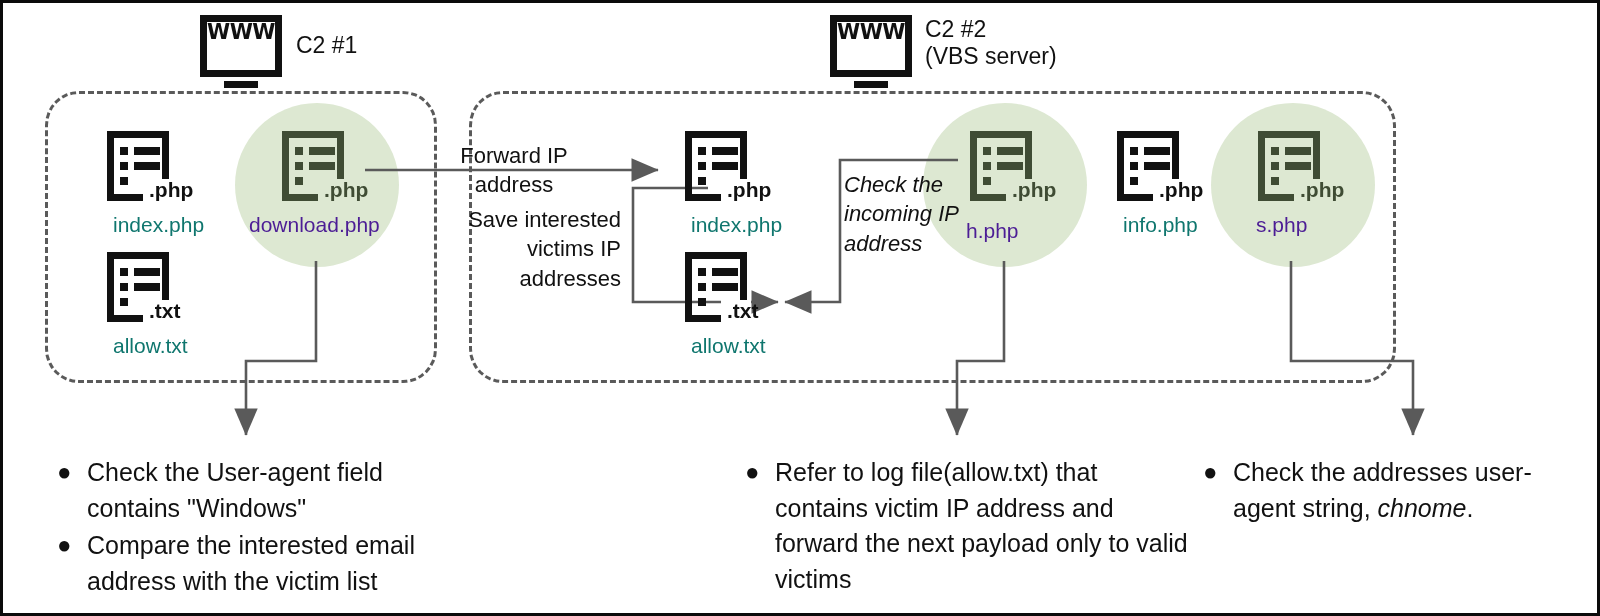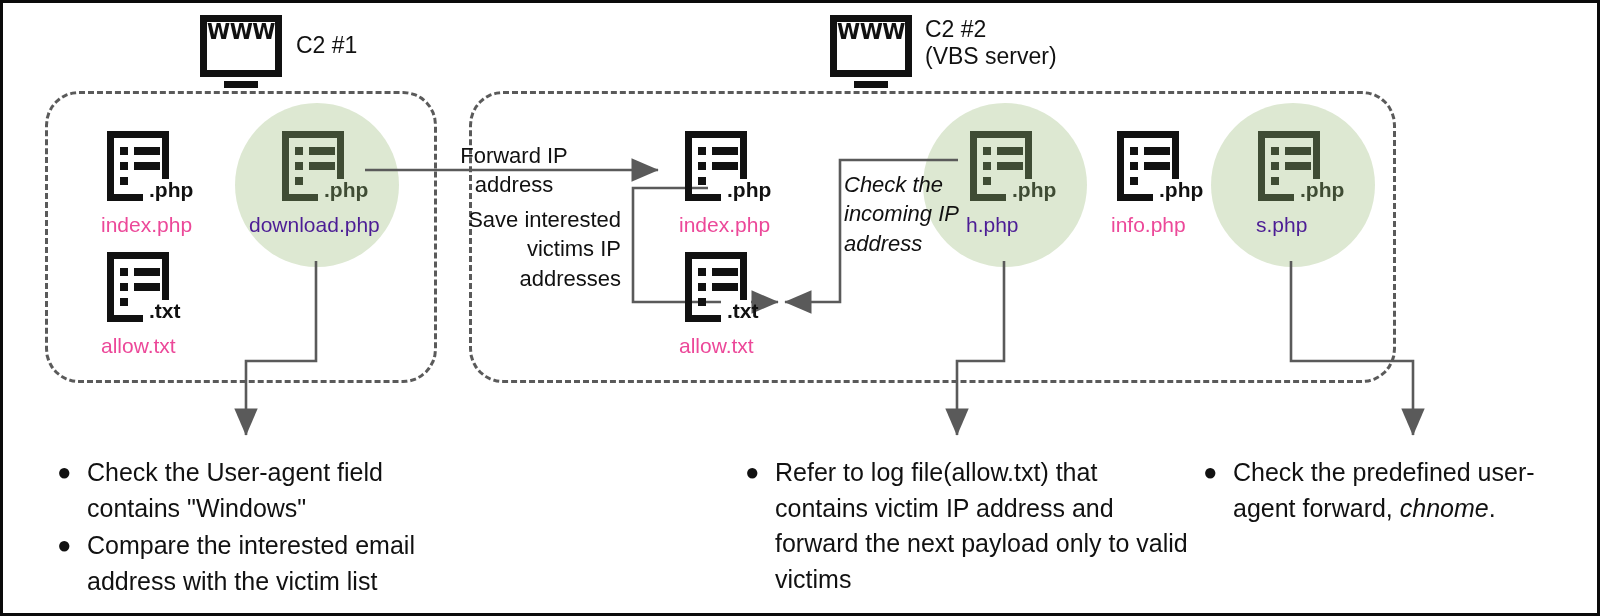--- a/index.html
+++ b/index.html
@@ -105,23 +105,23 @@
     left: 48px; top: 48px;
     font-size: 21px;
     font-weight: 700;
     color: #111111;
     line-height: 1;
     white-space: nowrap;
   }
   .file-node.green .file-ext { color: #3f4c34; }
   .file-name {
     position: absolute;
-    left: 0; top: 83px;
+    left: 12px; top: 83px;
     font-size: 21px;
-    color: #ec4899;
+    color: #0f766e;
     line-height: 1;
     white-space: nowrap;
   }
   .file-node.green .file-name { color: #4c1d95; }
   
   #wires {
     position: absolute; left: 0; top: 0;
     width: 1594px; height: 610px;
     pointer-events: none;
   }
@@ -285,21 +285,21 @@
     <div class="file-icon green on-green">
       <div class="frame"></div>
       <div class="sq s1"></div>
       <div class="sq s2"></div>
       <div class="sq s3"></div>
       <div class="bar b1"></div>
       <div class="bar b2"></div>
       <div class="notch"></div>
     </div>
     <div class="file-ext">.php</div>
-    <div class="file-name" style="left:2px;">h.php</div>
+    <div class="file-name" style="left:2px;margin-top:6px;">h.php</div>
   </div>
 
   <div class="file-node" style="left:1108px; top:128px;">
     <div class="file-icon">
       <div class="frame"></div>
       <div class="sq s1"></div>
       <div class="sq s2"></div>
       <div class="sq s3"></div>
       <div class="bar b1"></div>
       <div class="bar b2"></div>
@@ -348,18 +348,18 @@
     <div class="note-item">
       <span class="note-bullet">●</span>
       <span class="note-text">Refer to log file(allow.txt) that contains victim IP address and forward the next payload only to valid victims</span>
     </div>
   </div>
 
   <div class="notes" style="left:1196px; top:452px; width:370px;">
     <div class="note-item">
       <span class="note-bullet">●</span>
       <span class="note-text">
-        <span>Check the predefined user-agent forward, </span><em>chnome</em><span>.</span>
+        <span>Check the addresses user-agent string, </span><em>chnome</em><span>.</span>
       </span>
     </div>
   </div>
 
 </div>
 
 </body></html>

